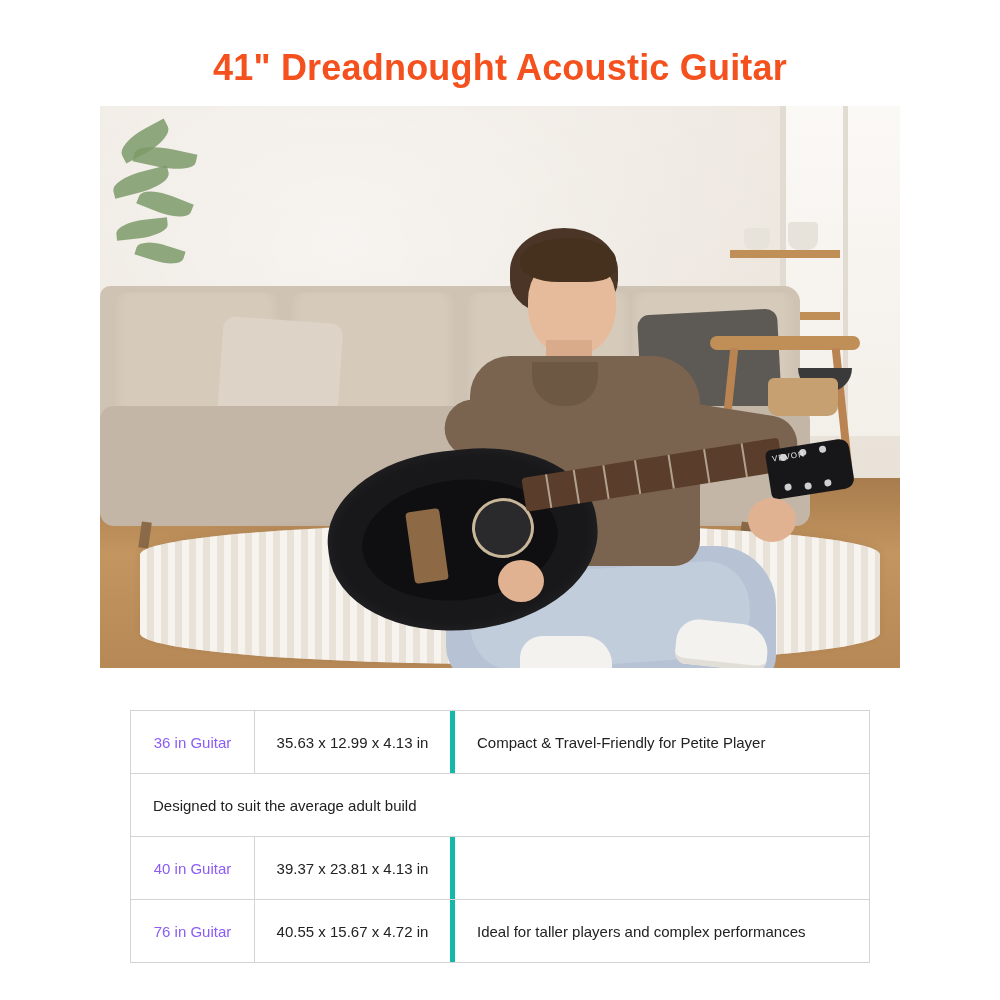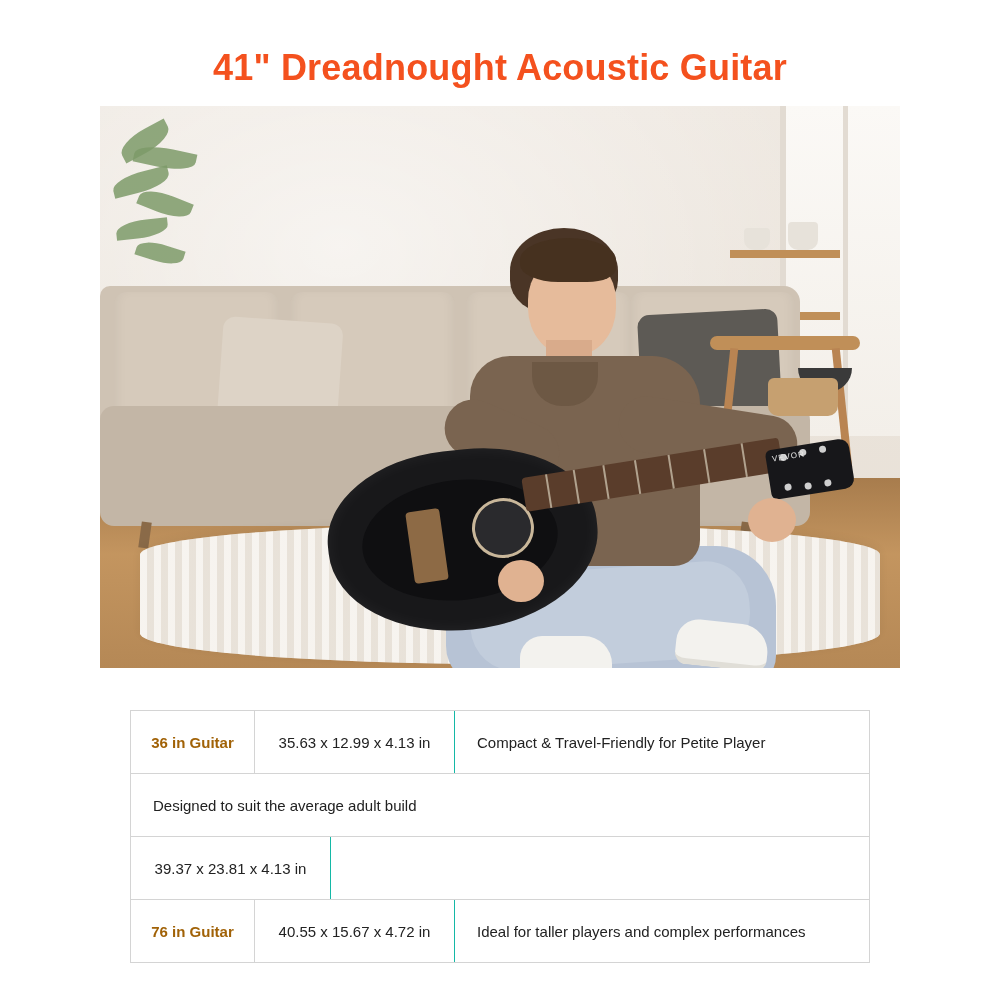--- a/index.html
+++ b/index.html
@@ -428,29 +428,29 @@
   .cell {
     display: flex;
     align-items: center;
     padding: 0 14px;
     font-size: 15px;
     color: #222222;
   }
   .c-size {
     width: 124px;
     justify-content: center;
-    color: #a16207;
-    font-weight: bold;
+    color: #8b5cf6;
+    font-weight: normal;
     border-right: 1px solid #d4d4d4;
     font-size: 15px;
   }
   .c-dims {
     width: 200px;
     justify-content: center;
-    border-right: 1px solid #14b8a6;
+    border-right: 5px solid #14b8a6;
     text-align: right;
   }
   .c-desc {
     flex: 1;
     justify-content: flex-start;
     padding-left: 22px;
   }
 </style>
 </head>
 <body>
@@ -562,20 +562,21 @@
       <div class="cell c-size">36 in Guitar</div>
       <div class="cell c-dims">35.63 x 12.99 x 4.13 in</div>
       <div class="cell c-desc">Compact &amp; Travel-Friendly for Petite Player</div>
     </div>
 
     <div class="row">
       <div class="cell c-desc">Designed to suit the average adult build</div>
     </div>
 
     <div class="row">
+      <div class="cell c-size">40 in Guitar</div>
       <div class="cell c-dims">39.37 x 23.81 x 4.13 in</div>
     </div>
 
     <div class="row">
       <div class="cell c-size">76 in Guitar</div>
       <div class="cell c-dims">40.55 x 15.67 x 4.72 in</div>
       <div class="cell c-desc">Ideal for taller players and complex performances</div>
     </div>
 
   </div>

